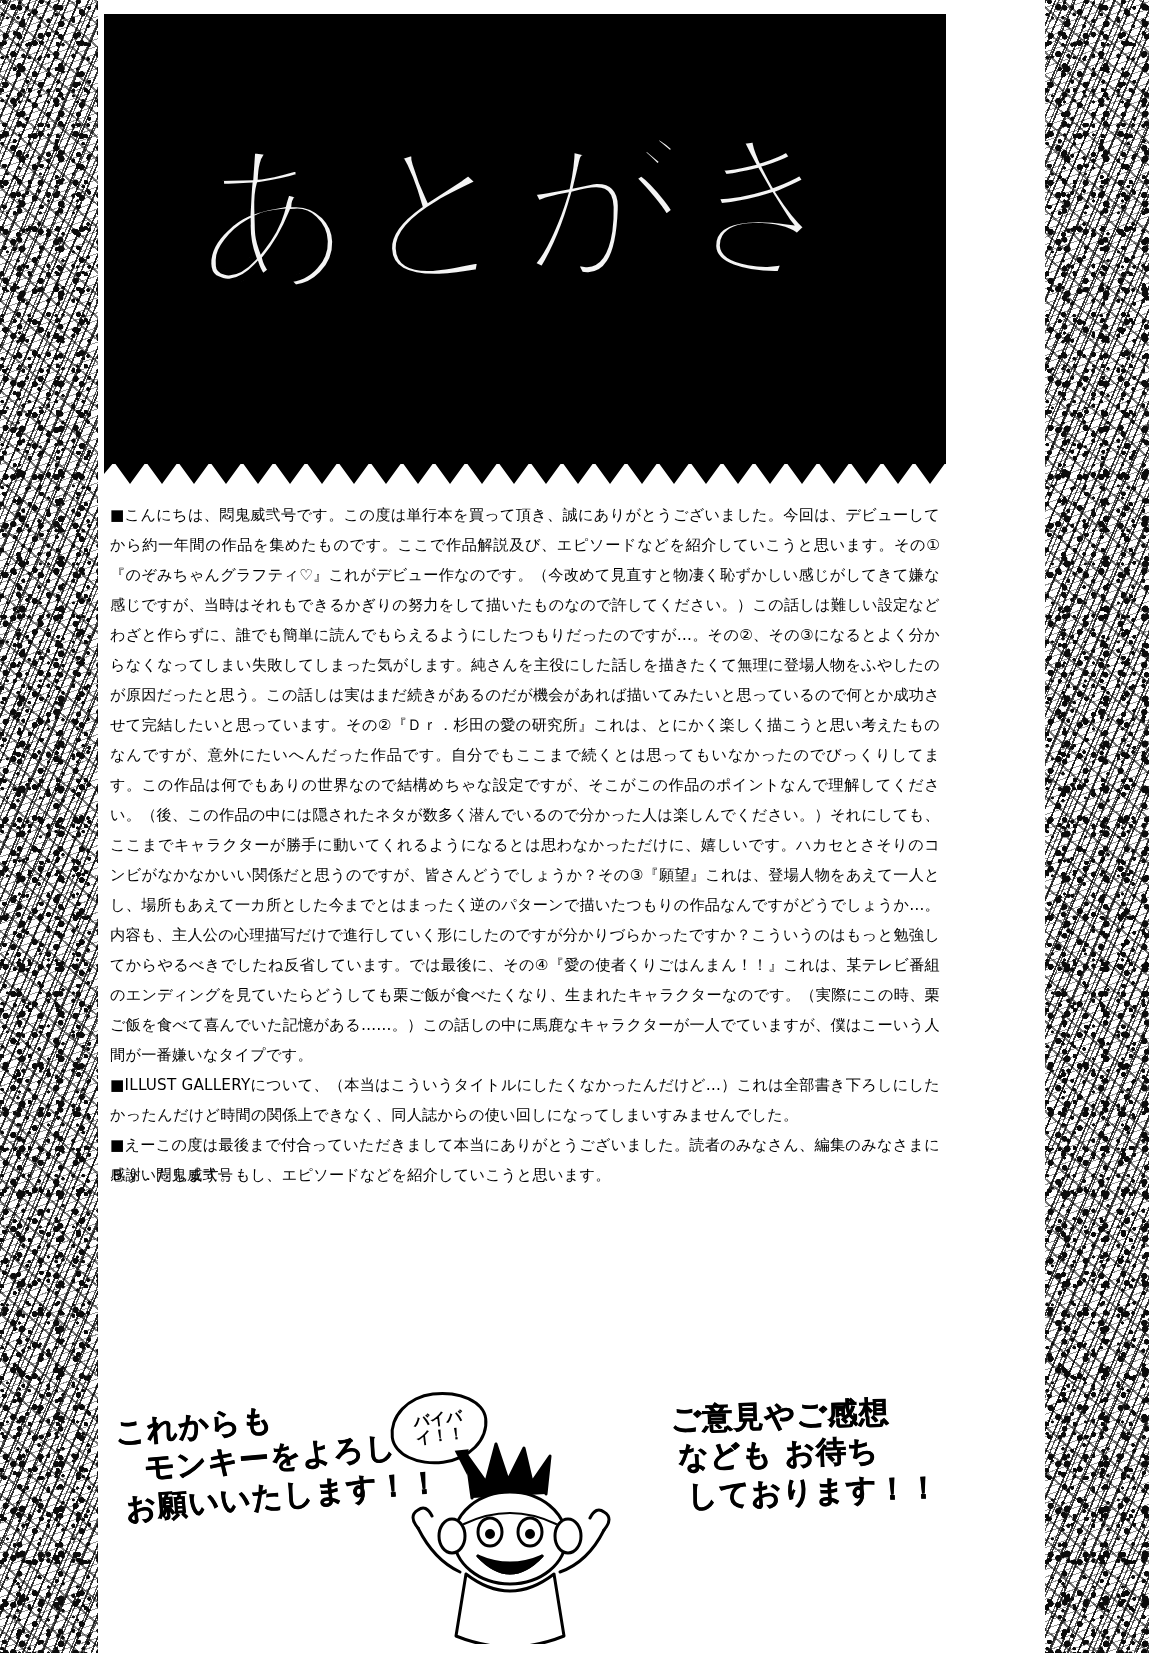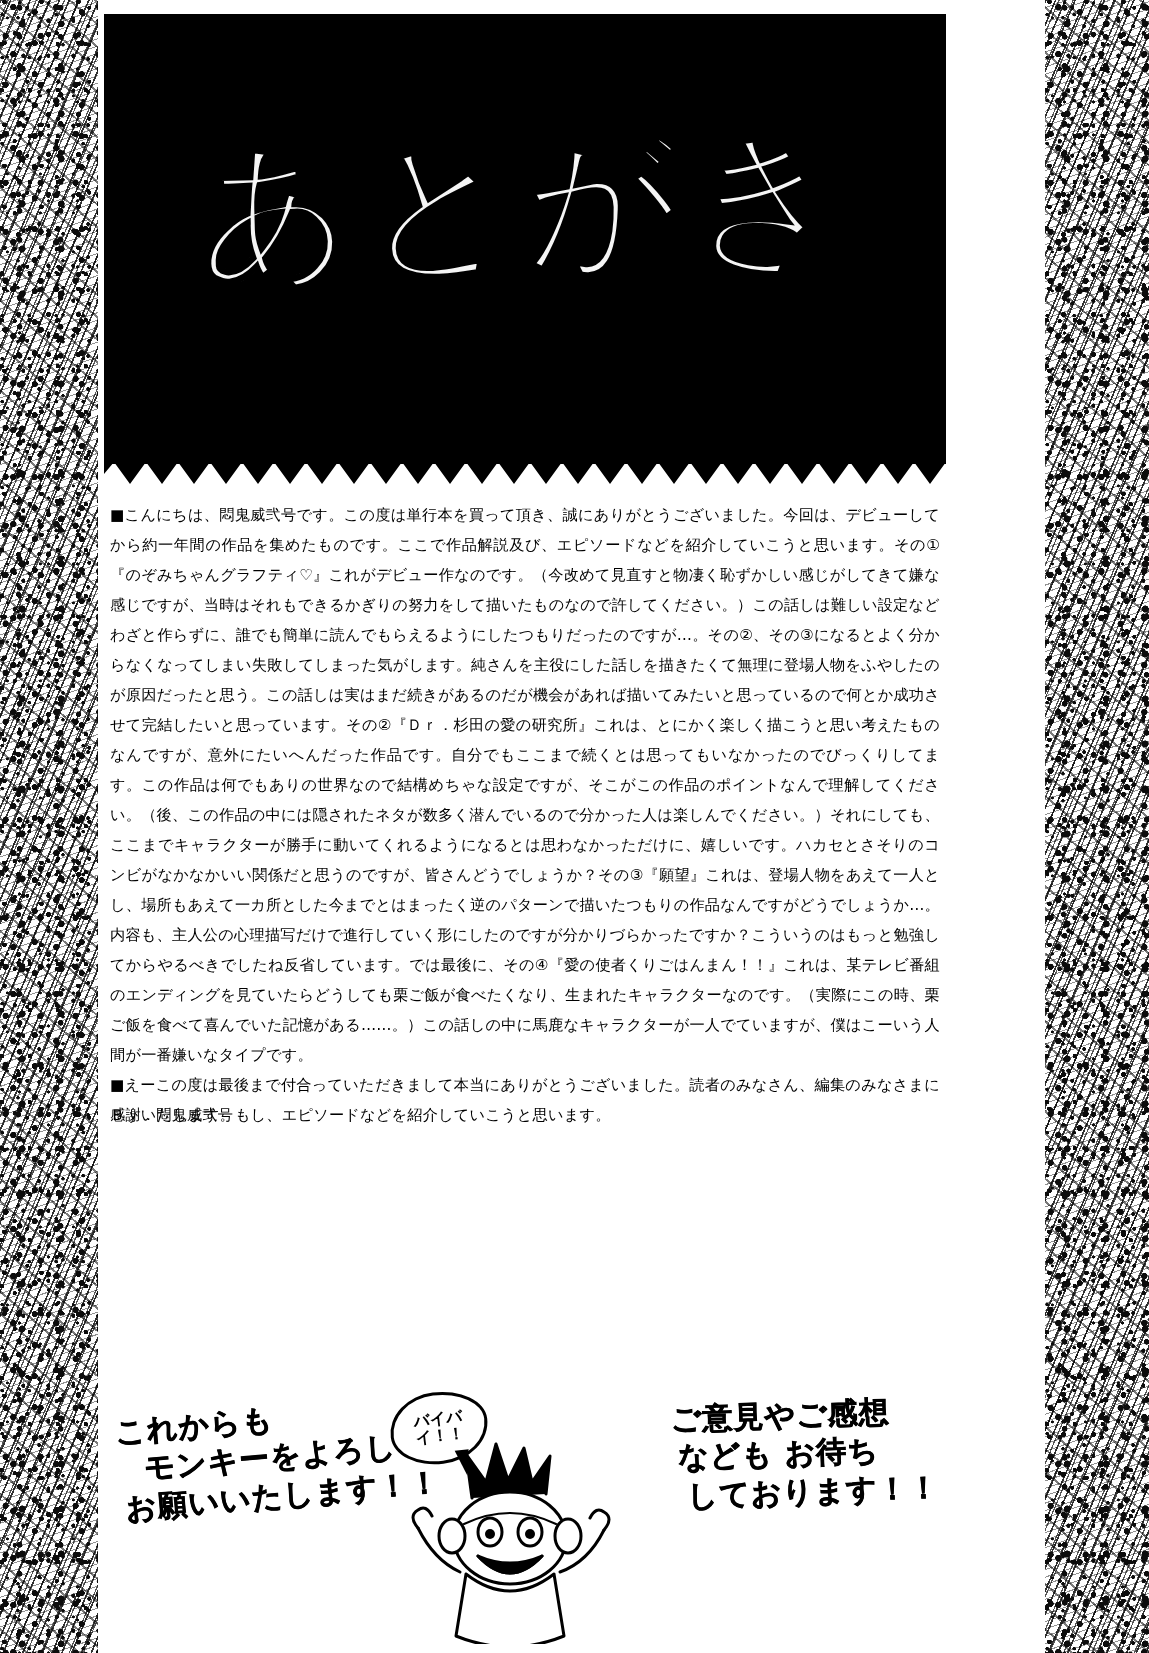--- a/index.html
+++ b/index.html
@@ -229,20 +229,21 @@
         666,22 650,0 634,22 618,0 602,22 586,0 570,22 554,0 538,22 522,0
         506,22 490,0 474,22 458,0 442,22 426,0 410,22 394,0 378,22 362,0
         346,22 330,0 314,22 298,0 282,22 266,0 250,22 234,0 218,22 202,0
         186,22 170,0 154,22 138,0 122,22 106,0 90,22 74,0 58,22 42,0
         26,22 10,0 0,12"></polygon>
     </svg>
   </div>
 
   <div class="body-text">
     <p>■こんにちは、悶鬼威弐号です。この度は単行本を買って頂き、誠にありがとうございました。今回は、デビューしてから約一年間の作品を集めたものです。ここで作品解説及び、エピソードなどを紹介していこうと思います。その①『のぞみちゃんグラフティ♡』これがデビュー作なのです。（今改めて見直すと物凄く恥ずかしい感じがしてきて嫌な感じですが、当時はそれもできるかぎりの努力をして描いたものなので許してください。）この話しは難しい設定などわざと作らずに、誰でも簡単に読んでもらえるようにしたつもりだったのですが…。その②、その③になるとよく分からなくなってしまい失敗してしまった気がします。純さんを主役にした話しを描きたくて無理に登場人物をふやしたのが原因だったと思う。この話しは実はまだ続きがあるのだが機会があれば描いてみたいと思っているので何とか成功させて完結したいと思っています。その②『Ｄｒ．杉田の愛の研究所』これは、とにかく楽しく描こうと思い考えたものなんですが、意外にたいへんだった作品です。自分でもここまで続くとは思ってもいなかったのでびっくりしてます。この作品は何でもありの世界なので結構めちゃな設定ですが、そこがこの作品のポイントなんで理解してください。（後、この作品の中には隠されたネタが数多く潜んでいるので分かった人は楽しんでください。）それにしても、ここまでキャラクターが勝手に動いてくれるようになるとは思わなかっただけに、嬉しいです。ハカセとさそりのコンビがなかなかいい関係だと思うのですが、皆さんどうでしょうか？その③『願望』これは、登場人物をあえて一人とし、場所もあえて一カ所とした今までとはまったく逆のパターンで描いたつもりの作品なんですがどうでしょうか…。内容も、主人公の心理描写だけで進行していく形にしたのですが分かりづらかったですか？こういうのはもっと勉強してからやるべきでしたね反省しています。では最後に、その④『愛の使者くりごはんまん！！』これは、某テレビ番組のエンディングを見ていたらどうしても栗ご飯が食べたくなり、生まれたキャラクターなのです。（実際にこの時、栗ご飯を食べて喜んでいた記憶がある……。）この話しの中に馬鹿なキャラクターが一人でていますが、僕はこーいう人間が一番嫌いなタイプです。</p>
+    <p>■ILLUST GALLERYについて、（本当はこういうタイトルにしたくなかったんだけど…）これは全部書き下ろしにしたかったんだけど時間の関係上できなく、同人誌からの使い回しになってしまいすみませんでした。</p>
     <p>■えーこの度は最後まで付合っていただきまして本当にありがとうございました。読者のみなさん、編集のみなさまに感謝いたします。もし、エピソードなどを紹介していこうと思います。</p>
     <span class="sign">Ｂｙ．悶鬼威弐号</span>
   </div>
 
   <div class="bottom-art">
 
     <div class="hand hand-left">
       <span class="l1">これからも</span>
       <span class="l2">モンキーをよろしく</span>
       <span class="l3">お願いいたします！！</span>

